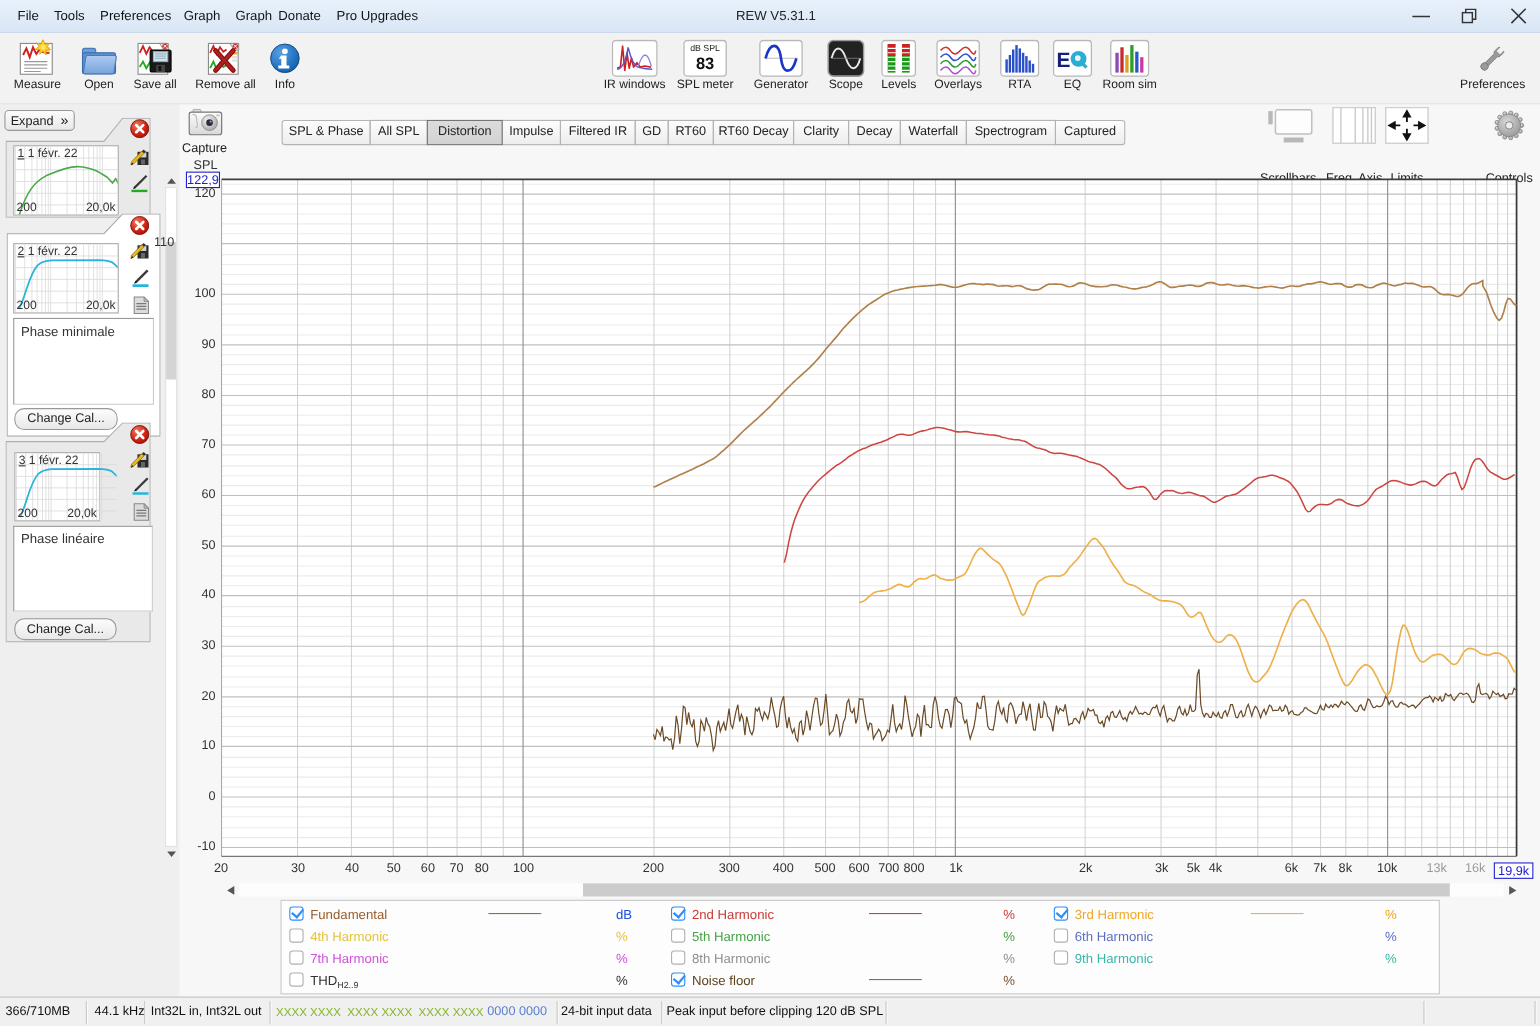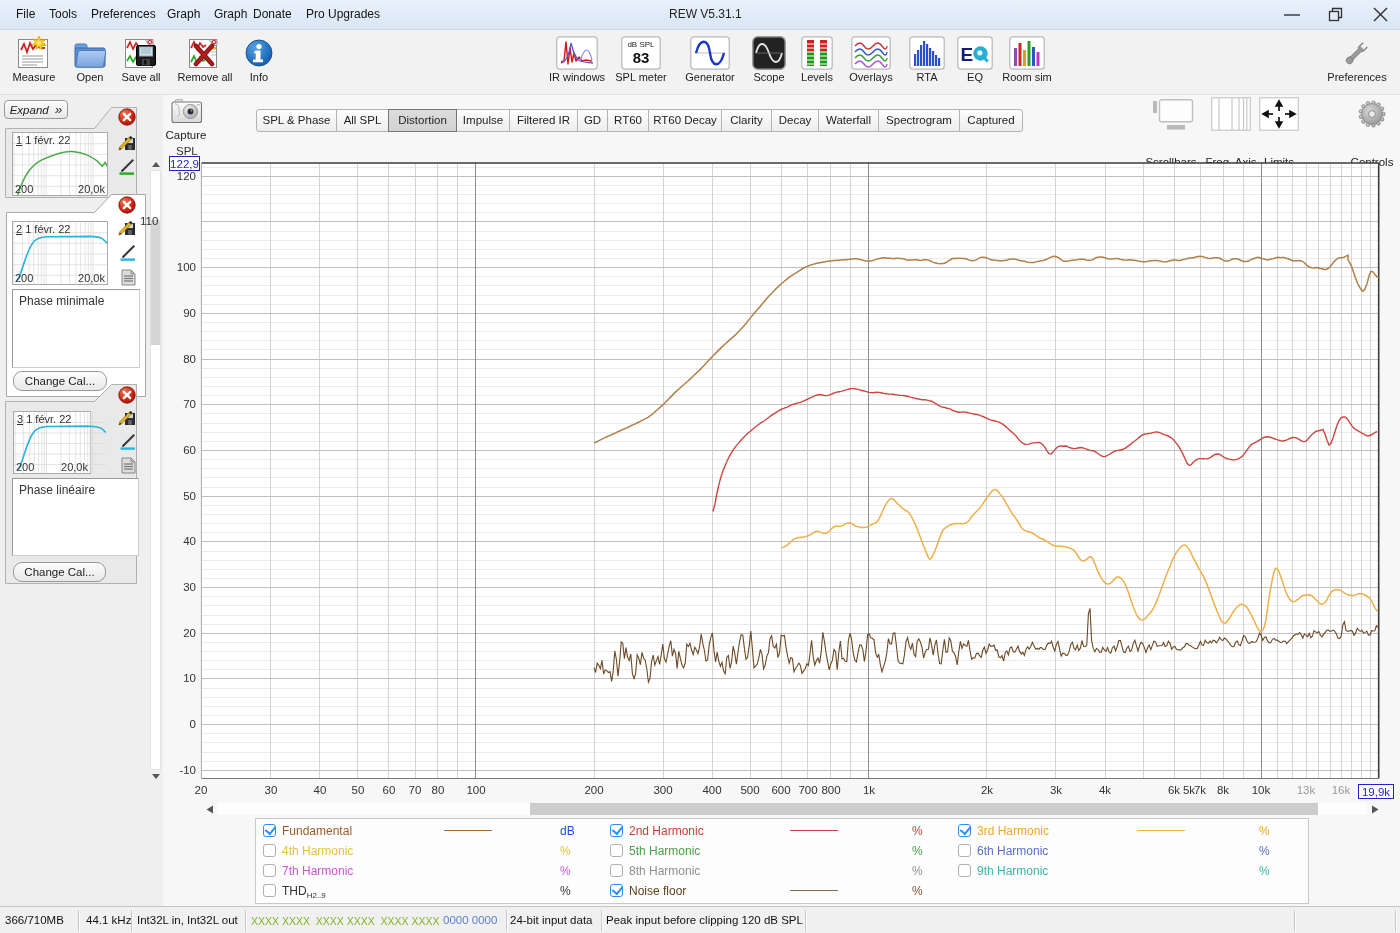--- a/index.html
+++ b/index.html
@@ -15,21 +15,21 @@
 #grapharea{left:163px;top:95px;width:1237px;height:811px;background:#f7f7f7;}
 .gtab{position:absolute;top:109px;height:23px;line-height:21px;text-align:center;font-size:11.5px;color:#222;
  background:linear-gradient(#fdfdfd,#ededed);border:1px solid #b3b3b3;}
 .gtab.first{border-radius:3px 0 0 3px;}
 .gtab.last{border-radius:0 3px 3px 0;}
 .gtab.sel{background:linear-gradient(#dcdcdc,#d2d2d2);border:1.5px solid #757575;line-height:20px;z-index:3;}
 .ctl{position:absolute;text-align:center;font-size:11.5px;color:#222;margin-top:24px;}
 .thumb{position:absolute;background:#fff;border:1px solid #aaa;}
 .descbox{position:absolute;background:#fff;border:1px solid #999;border-right-color:#ccc;border-bottom-color:#ccc;font-size:12px;color:#333;padding:4px 0 0 6px;}
 .ccal{position:absolute;background:linear-gradient(#fcfcfc,#e8e8e8);border:1px solid #999;border-radius:9px;text-align:center;font-size:11.5px;color:#222;}
-.expandbtn{position:absolute;left:4px;top:100px;width:64px;height:19px;background:linear-gradient(#fcfcfc,#e8e8e8);border:1px solid #999;border-radius:4px;font-size:11.5px;color:#222;text-align:center;line-height:17px;font-style:italic;}
+.expandbtn{position:absolute;left:4px;top:100px;width:64px;height:19px;background:linear-gradient(#fcfcfc,#e8e8e8);border:1px solid #999;border-radius:4px;font-size:11.5px;color:#222;text-align:center;line-height:17px;}
 #legend{position:absolute;left:255px;top:818px;width:1054px;height:86px;background:#fdfdfd;border:1px solid #c8c8c8;font-size:11.5px;}
 .lrow{position:absolute;height:14px;line-height:14px;white-space:nowrap;}
 .cb{position:absolute;width:13px;height:13px;border-radius:3px;background:#fff;border:1px solid #b0b0b0;}
 .cb.on{background:#fff;border:1.8px solid #2e8ef5;}
 .cb.on:after{content:"";position:absolute;left:2.6px;top:-1px;width:4.6px;height:8.2px;border:solid #2e8ef5;border-width:0 2.6px 2.6px 0;transform:rotate(40deg);}
 .lsample{position:absolute;height:0;border-top:1.6px solid #000;top:7px;width:48px;}
 #statusbar{left:0;top:906px;width:1400px;height:27px;background:#f0f0f0;border-top:1px solid #c4c4c4;font-size:11.5px;color:#111;}
 .sep{position:absolute;top:3px;height:21px;width:1px;background:#c8c8c8;box-shadow:1px 0 0 #fbfbfb;}
 .stxt{position:absolute;top:7px;white-space:nowrap;}
 svg{display:block;}
@@ -734,21 +734,21 @@
 <div class="abs" style="left:643px;top:784px;width:40px;text-align:center;font-size:11.5px;color:#333">300</div>
 <div class="abs" style="left:692px;top:784px;width:40px;text-align:center;font-size:11.5px;color:#333">400</div>
 <div class="abs" style="left:730px;top:784px;width:40px;text-align:center;font-size:11.5px;color:#333">500</div>
 <div class="abs" style="left:761px;top:784px;width:40px;text-align:center;font-size:11.5px;color:#333">600</div>
 <div class="abs" style="left:788px;top:784px;width:40px;text-align:center;font-size:11.5px;color:#333">700</div>
 <div class="abs" style="left:811px;top:784px;width:40px;text-align:center;font-size:11.5px;color:#333">800</div>
 <div class="abs" style="left:849px;top:784px;width:40px;text-align:center;font-size:11.5px;color:#333">1k</div>
 <div class="abs" style="left:967px;top:784px;width:40px;text-align:center;font-size:11.5px;color:#333">2k</div>
 <div class="abs" style="left:1036px;top:784px;width:40px;text-align:center;font-size:11.5px;color:#333">3k</div>
 <div class="abs" style="left:1085px;top:784px;width:40px;text-align:center;font-size:11.5px;color:#333">4k</div>
-<div class="abs" style="left:1169px;top:784px;width:40px;text-align:center;font-size:11.5px;color:#333">5k</div>
+<div class="abs" style="left:1065px;top:784px;width:40px;text-align:center;font-size:11.5px;color:#333">5k</div>
 <div class="abs" style="left:1154px;top:784px;width:40px;text-align:center;font-size:11.5px;color:#333">6k</div>
 <div class="abs" style="left:1180px;top:784px;width:40px;text-align:center;font-size:11.5px;color:#333">7k</div>
 <div class="abs" style="left:1203px;top:784px;width:40px;text-align:center;font-size:11.5px;color:#333">8k</div>
 <div class="abs" style="left:1241px;top:784px;width:40px;text-align:center;font-size:11.5px;color:#333">10k</div>
 <div class="abs" style="left:1286px;top:784px;width:40px;text-align:center;font-size:11.5px;color:#9a9a9a">13k</div>
 <div class="abs" style="left:1321px;top:784px;width:40px;text-align:center;font-size:11.5px;color:#9a9a9a">16k</div>
 <div class="abs" style="left:1358px;top:784px;width:36px;height:15px;background:#fff;border:1px solid #2222cc;color:#2222cc;font-size:11.5px;text-align:center;line-height:14px">19,9k</div>
 <div class="abs" style="left:217px;top:803px;width:1150px;height:12px;background:#fdfdfd"></div>
 <div class="abs" style="left:530px;top:803px;width:788px;height:12px;background:#ccc"></div>
 <svg class="abs" style="left:206px;top:805px" width="8" height="9" viewBox="0 0 8 9">

